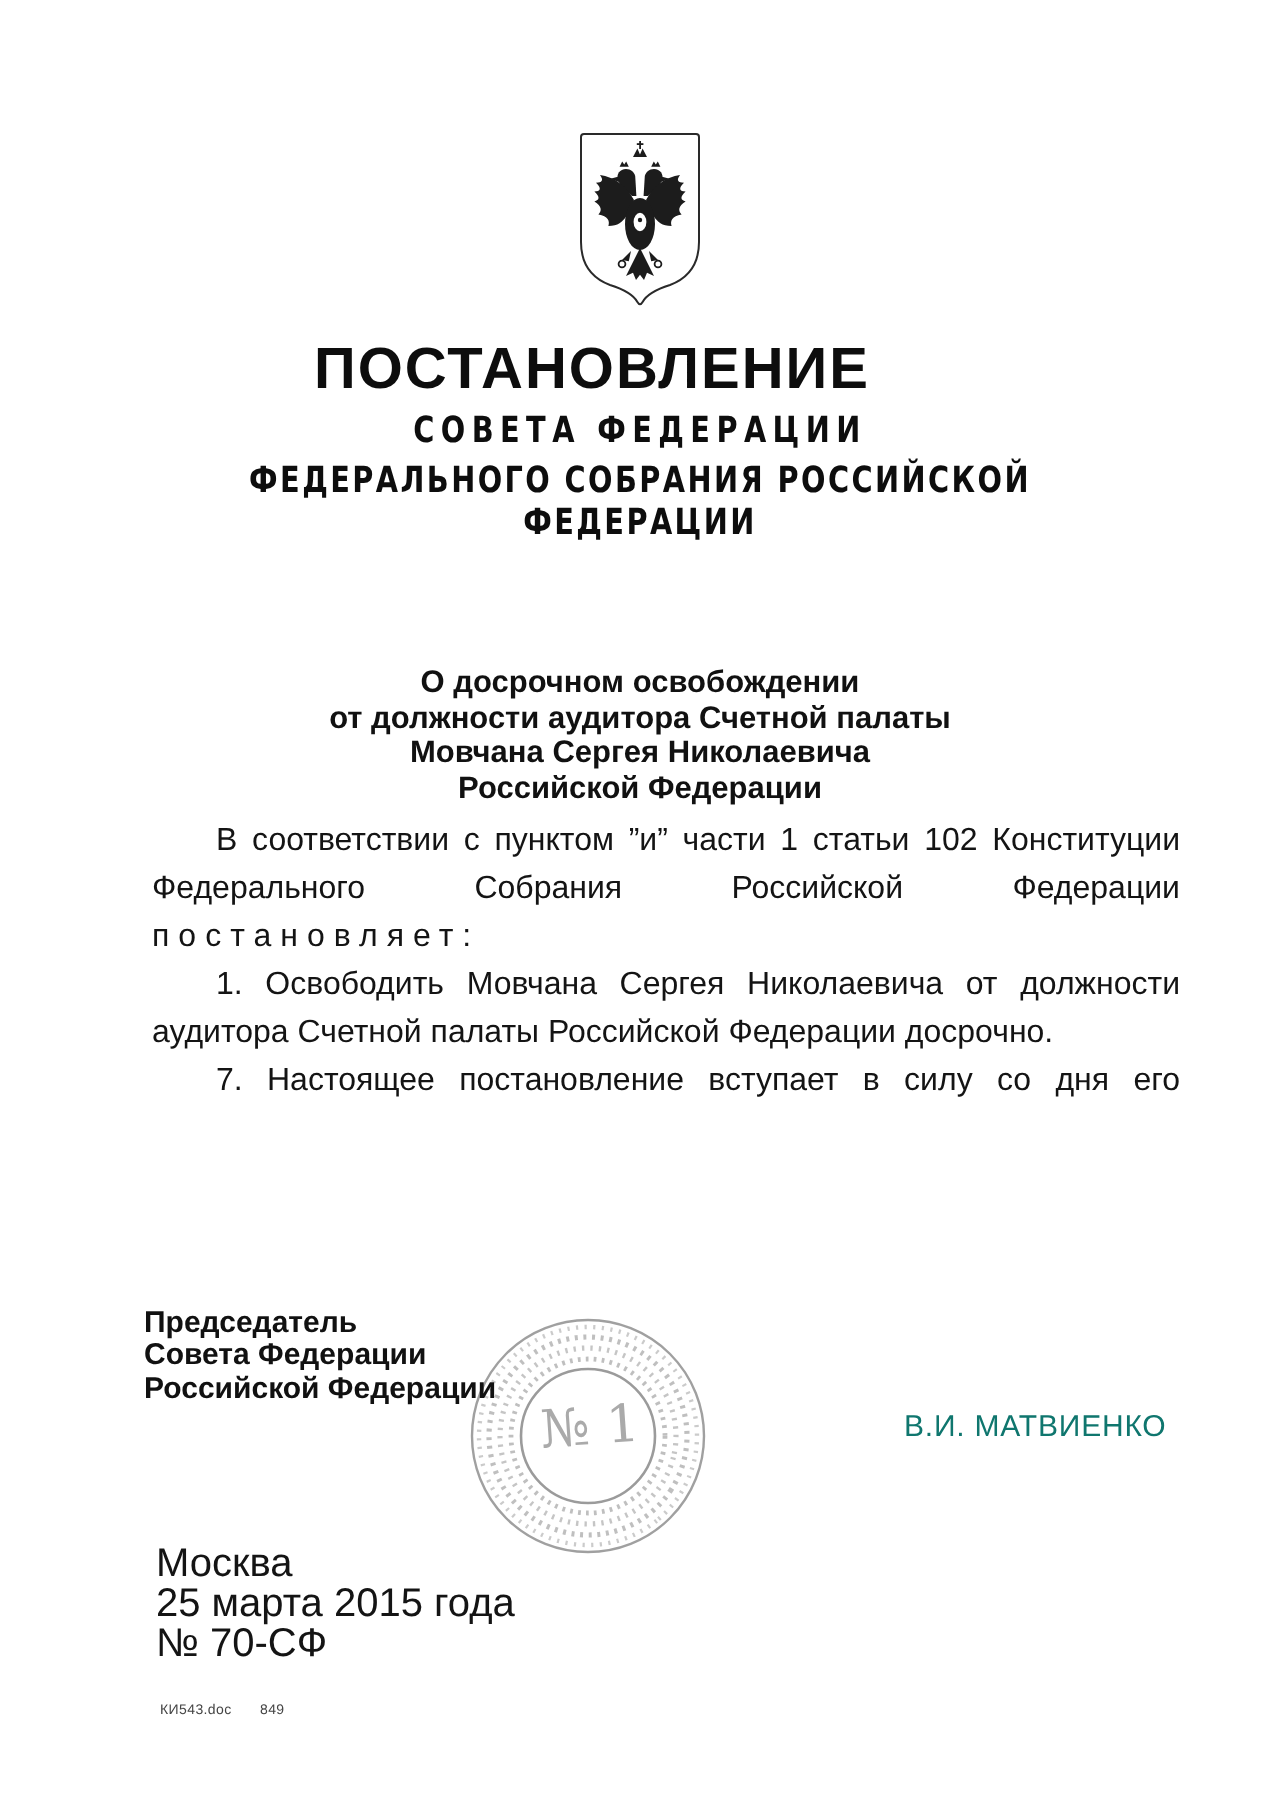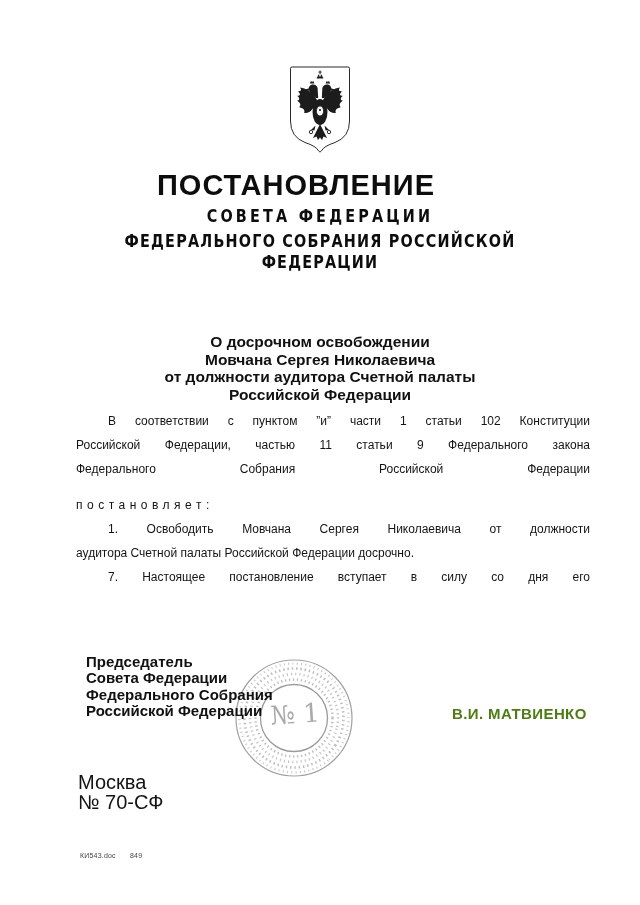--- a/index.html
+++ b/index.html
@@ -23,33 +23,33 @@
   .h2{top:205px;font-size:18px;letter-spacing:4px;}
   .h3{top:230px;font-size:18px;letter-spacing:1.5px;}
   
   .subject{
     position:absolute;top:293px;left:0;width:640px;text-align:center;
     font-weight:bold;font-size:15.5px;line-height:17.6px;color:#111;margin-top:40px;
   }
   
   .bodytext{
     position:absolute;top:409px;left:76px;width:514px;
-    font-size:12px;line-height:24px;color:#141414;
+    font-size:16px;line-height:24px;color:#141414;
   }
   .just{text-align:justify;text-align-last:justify;text-justify:inter-word;}
   .indent{text-indent:32px;}
-  .spaced{letter-spacing:4.5px;margin-top:12px;}
+  .spaced{letter-spacing:4.5px;}
   
   .sig{
-    position:absolute;left:86px;top:654px;z-index:3;
+    position:absolute;left:72px;top:654px;z-index:3;
     font-weight:bold;font-size:15px;line-height:16.4px;color:#111;
   }
   .sig-name{
     position:absolute;left:452px;top:705px;z-index:3;
-    font-weight:bold;font-size:15px;letter-spacing:.4px;color:#4d7c0f;
+    font-weight:normal;font-size:15px;letter-spacing:.4px;color:#0f766e;
   }
   
   .stamp{position:absolute;left:232px;top:655px;width:126px;height:128px;z-index:2;opacity:.85;}
   .stamp svg{position:absolute;left:0;top:0;}
   .stamp-number{
     position:absolute;left:0;top:44px;width:100%;text-align:center;
     font-family:"DejaVu Serif","Liberation Serif",serif;
     font-size:26px;color:#9c9c9c;transform:rotate(-4deg);
   }
   
@@ -101,28 +101,27 @@
       </g>
     </svg>
   </div>
 
   <div class="h1">ПОСТАНОВЛЕНИЕ</div>
   <div class="h2">СОВЕТА ФЕДЕРАЦИИ</div>
   <div class="h3">ФЕДЕРАЛЬНОГО СОБРАНИЯ РОССИЙСКОЙ ФЕДЕРАЦИИ</div>
 
   <div class="subject">
     <div>О досрочном освобождении</div>
+    <div>от должности аудитора Счетной палаты</div>
     <div>Мовчана Сергея Николаевича</div>
-    <div>от должности аудитора Счетной палаты</div>
     <div>Российской Федерации</div>
   </div>
 
   <div class="bodytext">
     <div class="just indent">В соответствии с пунктом ”и” части 1 статьи 102 Конституции</div>
-    <div class="just">Российской Федерации, частью 11 статьи 9 Федерального закона</div>
     <div class="just">Федерального Собрания Российской Федерации</div>
     <div class="spaced">постановляет:</div>
     <div class="just indent">1. Освободить Мовчана Сергея Николаевича от должности</div>
     <div>аудитора Счетной палаты Российской Федерации досрочно.</div>
     <div class="just indent">7. Настоящее постановление вступает в силу со дня его</div>
   </div>
 
   <div class="stamp">
     <svg width="126" height="128" viewBox="0 0 126 128" xmlns="http://www.w3.org/2000/svg">
       <circle cx="62" cy="63" r="58" fill="none" stroke="#909090" stroke-width="1.2"></circle>
@@ -131,27 +130,27 @@
       <circle cx="62" cy="63" r="44" fill="none" stroke="#bcbcbc" stroke-width="2.6" stroke-dasharray="1.2 3" transform="rotate(14 62 63)"></circle>
       <circle cx="62" cy="63" r="49.5" fill="none" stroke="#b5b5b5" stroke-width="2.6" stroke-dasharray="1.5 2.8" transform="rotate(33 62 63)"></circle>
       <circle cx="62" cy="63" r="54.5" fill="none" stroke="#c2c2c2" stroke-width="2.2" stroke-dasharray="1.1 3.2" transform="rotate(51 62 63)"></circle>
     </svg>
     <div class="stamp-number">№ 1</div>
   </div>
 
   <div class="sig">
     <div>Председатель</div>
     <div>Совета Федерации</div>
-    <div>Федерального Собрания</div>
     <div>Российской Федерации</div>
   </div>
   <div class="sig-name">В.И. МАТВИЕНКО</div>
 
   <div class="issue">
     <div>Москва</div>
+    <div>25 марта 2015 года</div>
     <div>№ 70-СФ</div>
   </div>
 
   <div class="doccode">
     <span>КИ543.doc</span>
     <span>849</span>
   </div>
 
 </div>
 

